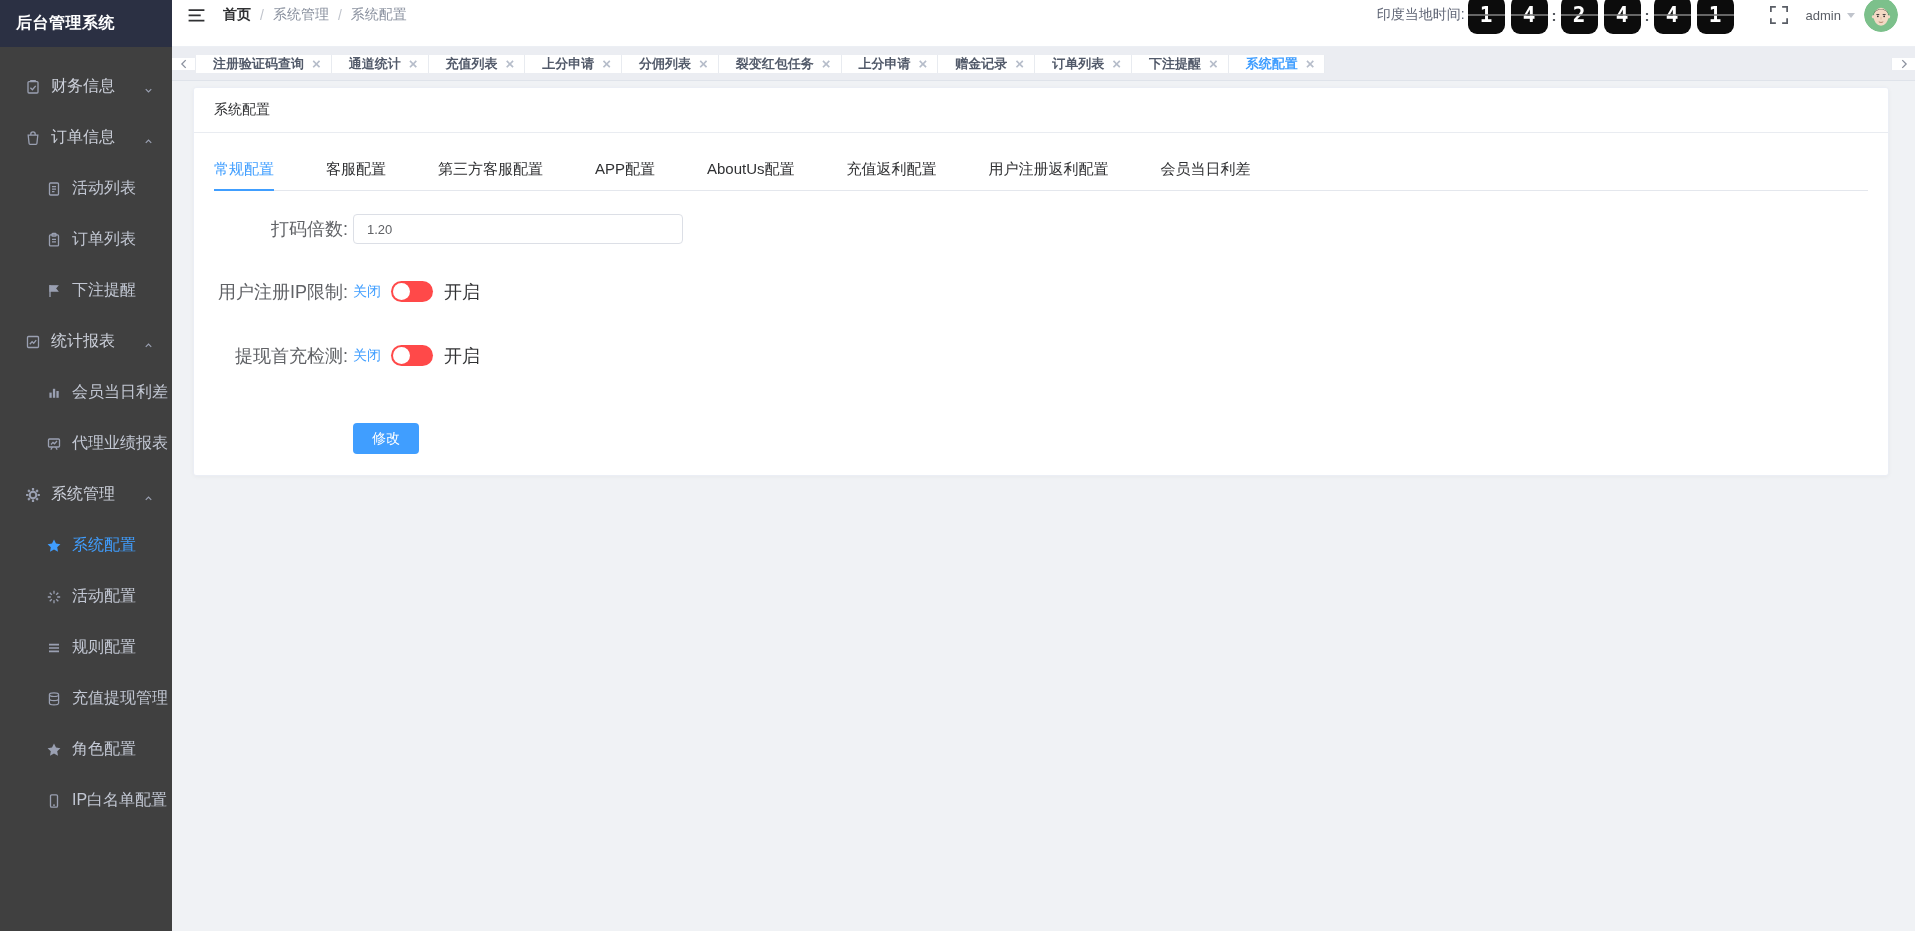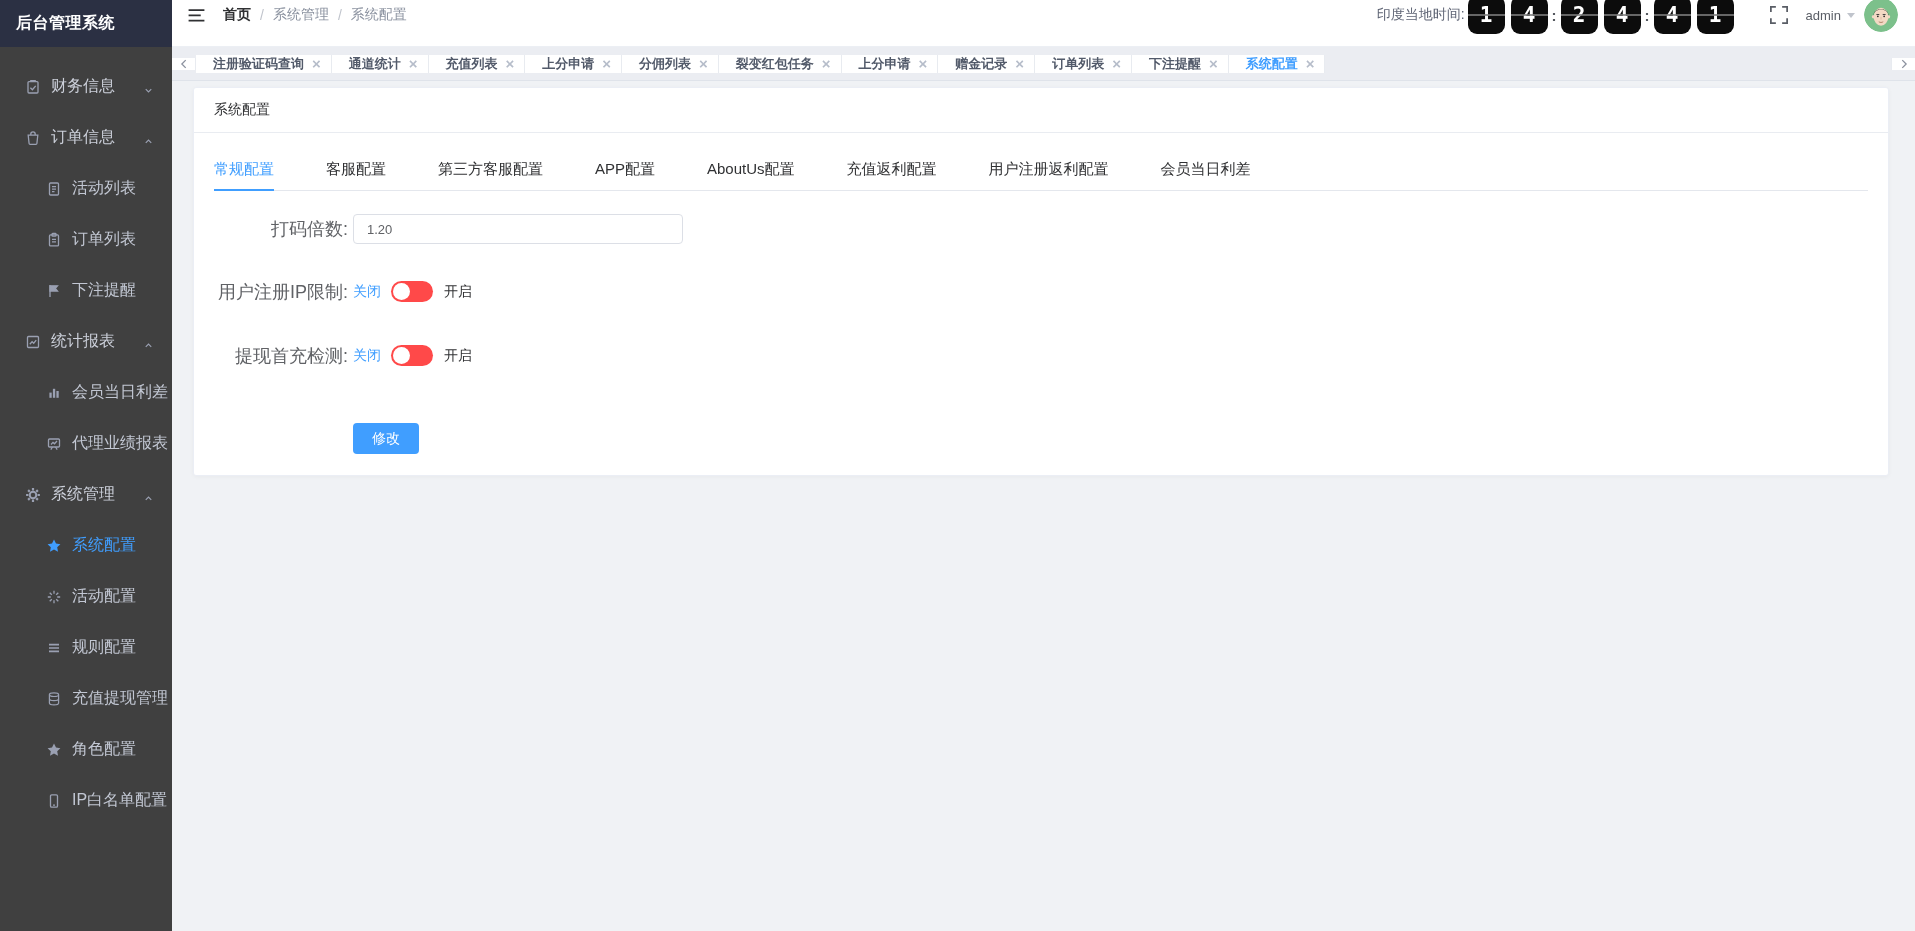--- a/index.html
+++ b/index.html
@@ -74,21 +74,21 @@
   .itab.active::after { content:""; position:absolute; left:0; right:0; bottom:-1px; height:2px; background:#409eff; }
 
   .form { padding-top:23px; }
   .form-row { display:flex; align-items:center; }
   .form-label { width:134px; text-align:right; color:#606266; font-size:18px; margin-right:5px; flex-shrink:0; }
   .text-input { width:330px; height:30px; border:1px solid #dcdfe6; border-radius:4px; padding:0 13px;
                 font-size:13px; color:#606266; outline:none; background:#fff; }
   .row-input { margin-bottom:37px; }
   .row-switch { margin-bottom:43px; height:21px; }
   .off-label { color:#409eff; font-size:14px; margin-right:10px; }
-  .on-label { color:#303133; font-size:14px; margin-left:11px; }
+  .on-label { color:#303133; font-size:18px; margin-left:11px; }
   .switch { width:42px; height:21px; border-radius:11px; background:#ff4949; position:relative; cursor:pointer; flex-shrink:0; }
   .switch-knob { position:absolute; left:2px; top:2px; width:17px; height:17px; border-radius:50%; background:#fff; }
   .row-btn { margin-top:57px; }
   .submit-btn { margin-left:139px; background:#409eff; color:#fff; border:none; border-radius:4px;
                 font-size:14px; padding:0 19px; height:31px; cursor:pointer; font-family:inherit; }
 </style>
 </head>
 <body>
 
 <div class="app">

